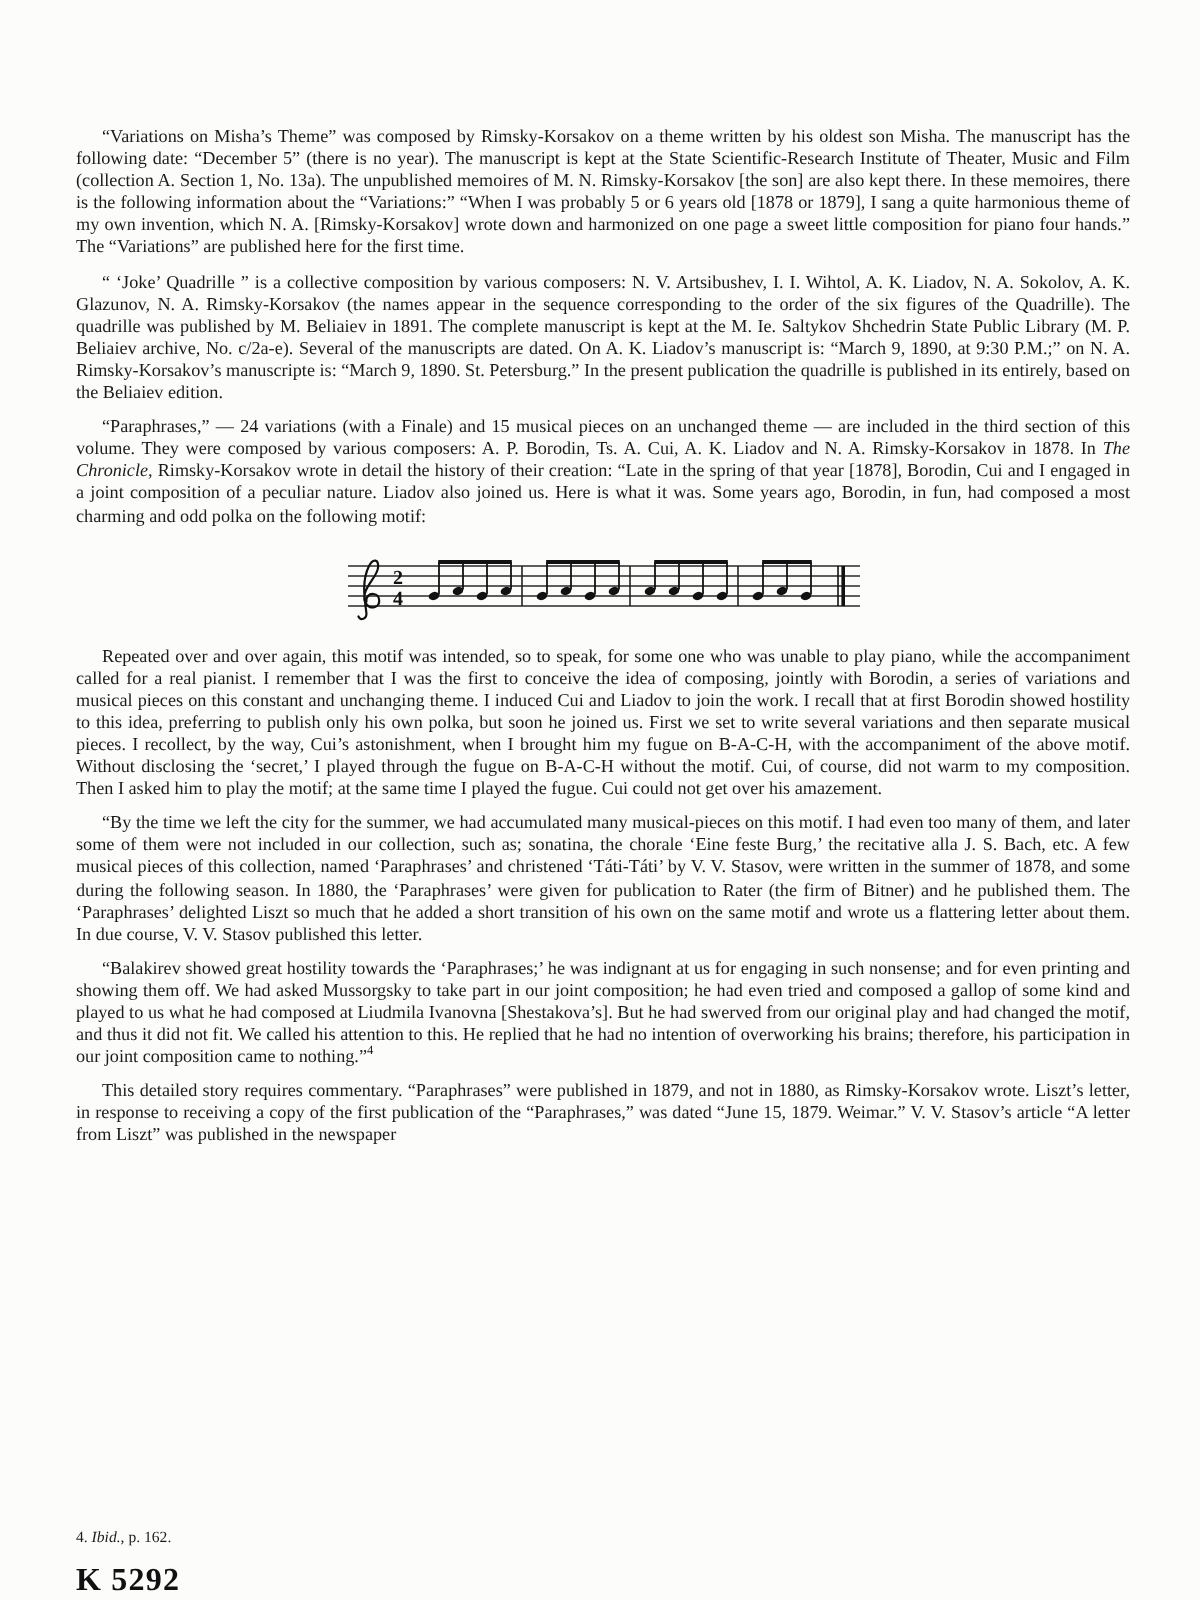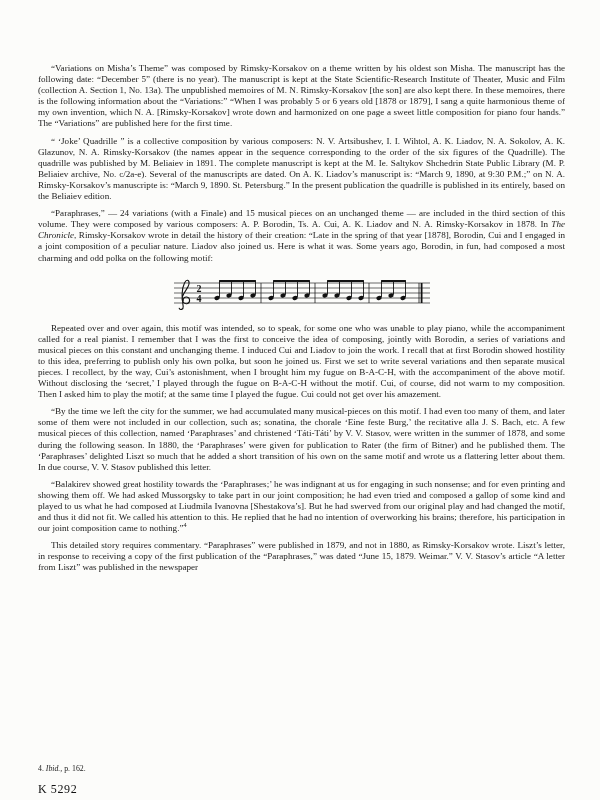--- a/index.html
+++ b/index.html
@@ -29,21 +29,21 @@
   .para sup { font-size: 6.3px; line-height: 0; vertical-align: super; }
   .music-wrap { margin: 6px 0 7px 0; text-align: center; }
   .music-wrap svg { display: inline-block; vertical-align: middle; }
   .footnote {
     position: absolute; left: 38px; top: 751px;
     font-size: 7.8px; color: #1b1b1b;
   }
   .footnote em { }
   .plate {
     position: absolute; left: 38px; top: 769px;
-    font-size: 12px; font-weight: normal; letter-spacing: 0.6px; color: #111;
+    font-size: 16px; font-weight: bold; letter-spacing: 0.6px; color: #111;
   }
 </style>
 </head>
 <body>
 
 <div class="page">
   <div class="content">
 
     <div>
         <p class="para">“Variations on Misha’s Theme” was composed by Rimsky-Korsakov on a theme written by his oldest son Misha. The manuscript has the following date: “December 5” (there is no year). The manuscript is kept at the State Scientific-Research Institute of Theater, Music and Film (collection A. Section 1, No. 13a). The unpublished memoires of M. N. Rimsky-Korsakov [the son] are also kept there. In these memoires, there is the following information about the “Variations:” “When I was probably 5 or 6 years old [1878 or 1879], I sang a quite harmonious theme of my own invention, which N. A. [Rimsky-Korsakov] wrote down and harmonized on one page a sweet little composition for piano four hands.” The “Variations” are published here for the first time.</p>

